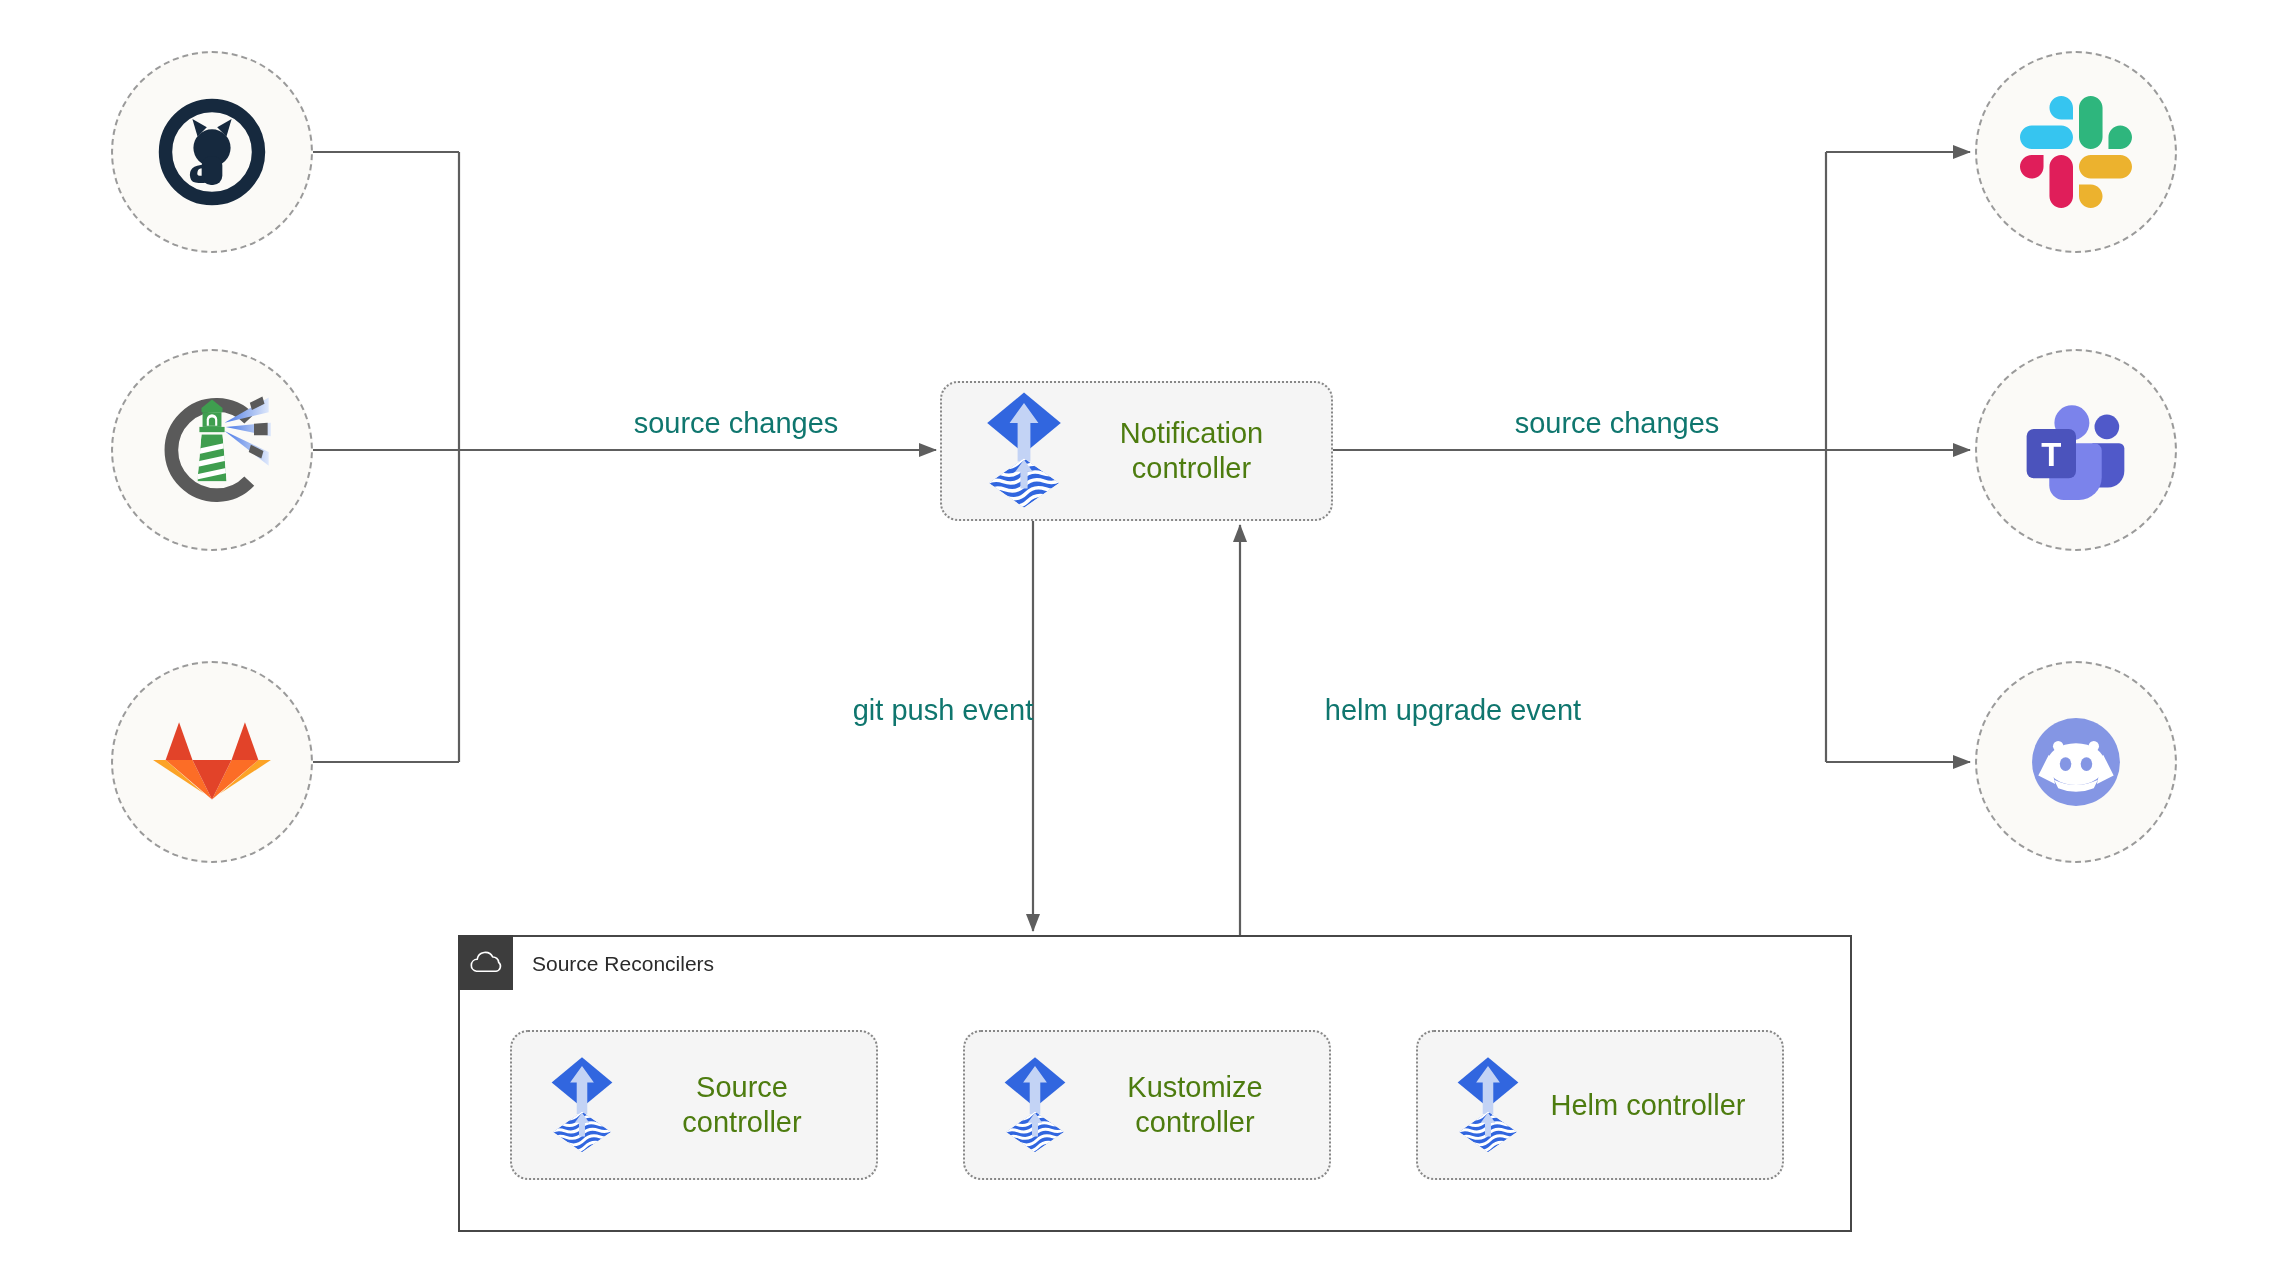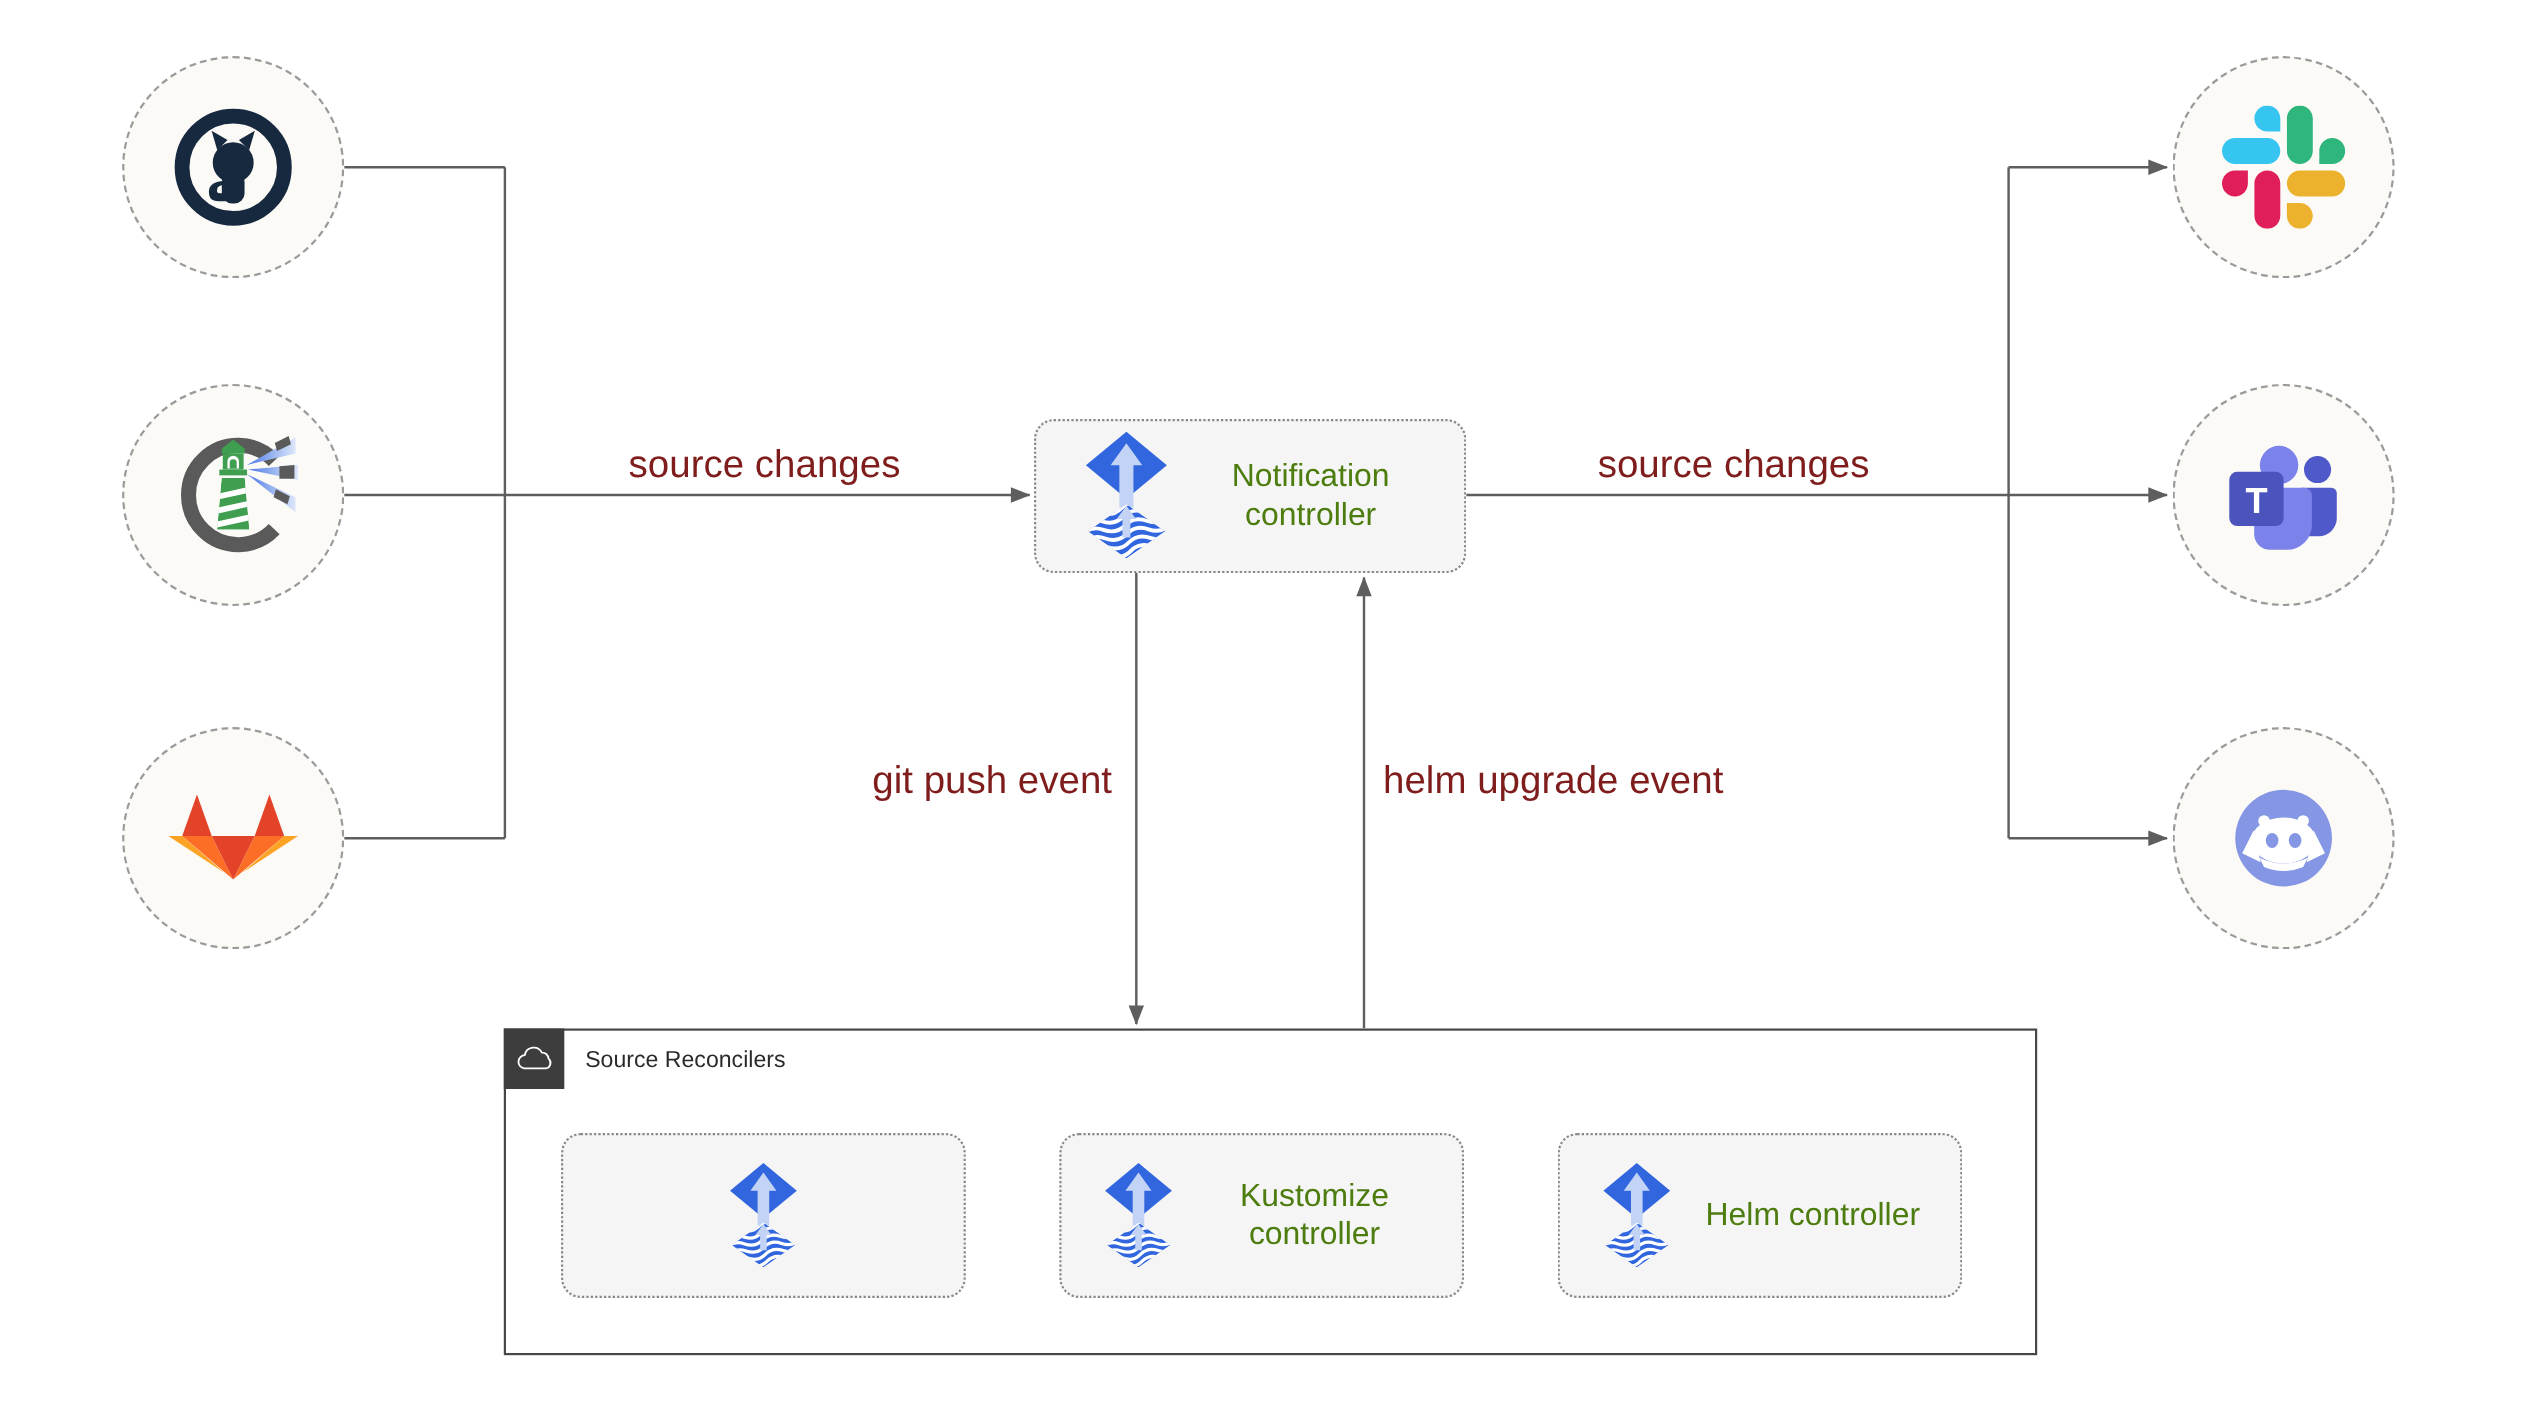--- a/index.html
+++ b/index.html
@@ -21,22 +21,22 @@
 
   
   .group{position:absolute;left:458px;top:935px;width:1394px;height:297px;
     box-sizing:border-box;border:2px solid #474747;background:#ffffff;z-index:2;}
   .group-tab{position:absolute;left:-2px;top:-2px;width:55px;height:55px;
     background:#3d3d3d;display:flex;align-items:center;justify-content:center;}
   .group-title{position:absolute;left:72px;top:0;height:53px;display:flex;align-items:center;
     font-size:21px;color:#2b2b2b;}
 
   
-  .elabel{position:absolute;transform:translate(-50%,-50%);font-size:35px;color:#7f1d1d;
-    white-space:nowrap;z-index:4;}
+  .elabel{position:absolute;transform:translate(-50%,-50%);font-size:29px;color:#0f766e;
+    white-space:nowrap;z-index:4;margin-left:41px;}
 </style>
 </head>
 <body>
 
 <div id="canvas">
 
   <svg width="0" height="0" style="position:absolute" aria-hidden="true">
     <defs>
       <clipPath id="fluxclip">
           <polygon points="50,84 94,115 50,146 6,115"></polygon>
@@ -195,20 +195,21 @@
       <svg width="38" height="28" viewBox="0 0 60 40">
         <path d="M15 33 a9.5 9.5 0 0 1 1-18.9 A13 13 0 0 1 40.5 10.5 a9 9 0 0 1 9.5 8.5 a8 8 0 0 1 -4 14 z" fill="none" stroke="#ffffff" stroke-width="2.6" stroke-linejoin="round"></path>
       </svg>
     </div>
     <div class="group-title">Source Reconcilers</div>
 
     <div class="node" style="left:50px;top:93px;width:368px;height:150px;">
       <svg width="66" height="99" viewBox="0 0 100 150">
           <use href="#fluxIcon"></use>
         </svg>
+      <div class="node-label">Source controller</div>
     </div>
 
     <div class="node" style="left:503px;top:93px;width:368px;height:150px;">
       <svg width="66" height="99" viewBox="0 0 100 150">
           <use href="#fluxIcon"></use>
         </svg>
       <div class="node-label">Kustomize controller</div>
     </div>
 
     <div class="node" style="left:956px;top:93px;width:368px;height:150px;">

